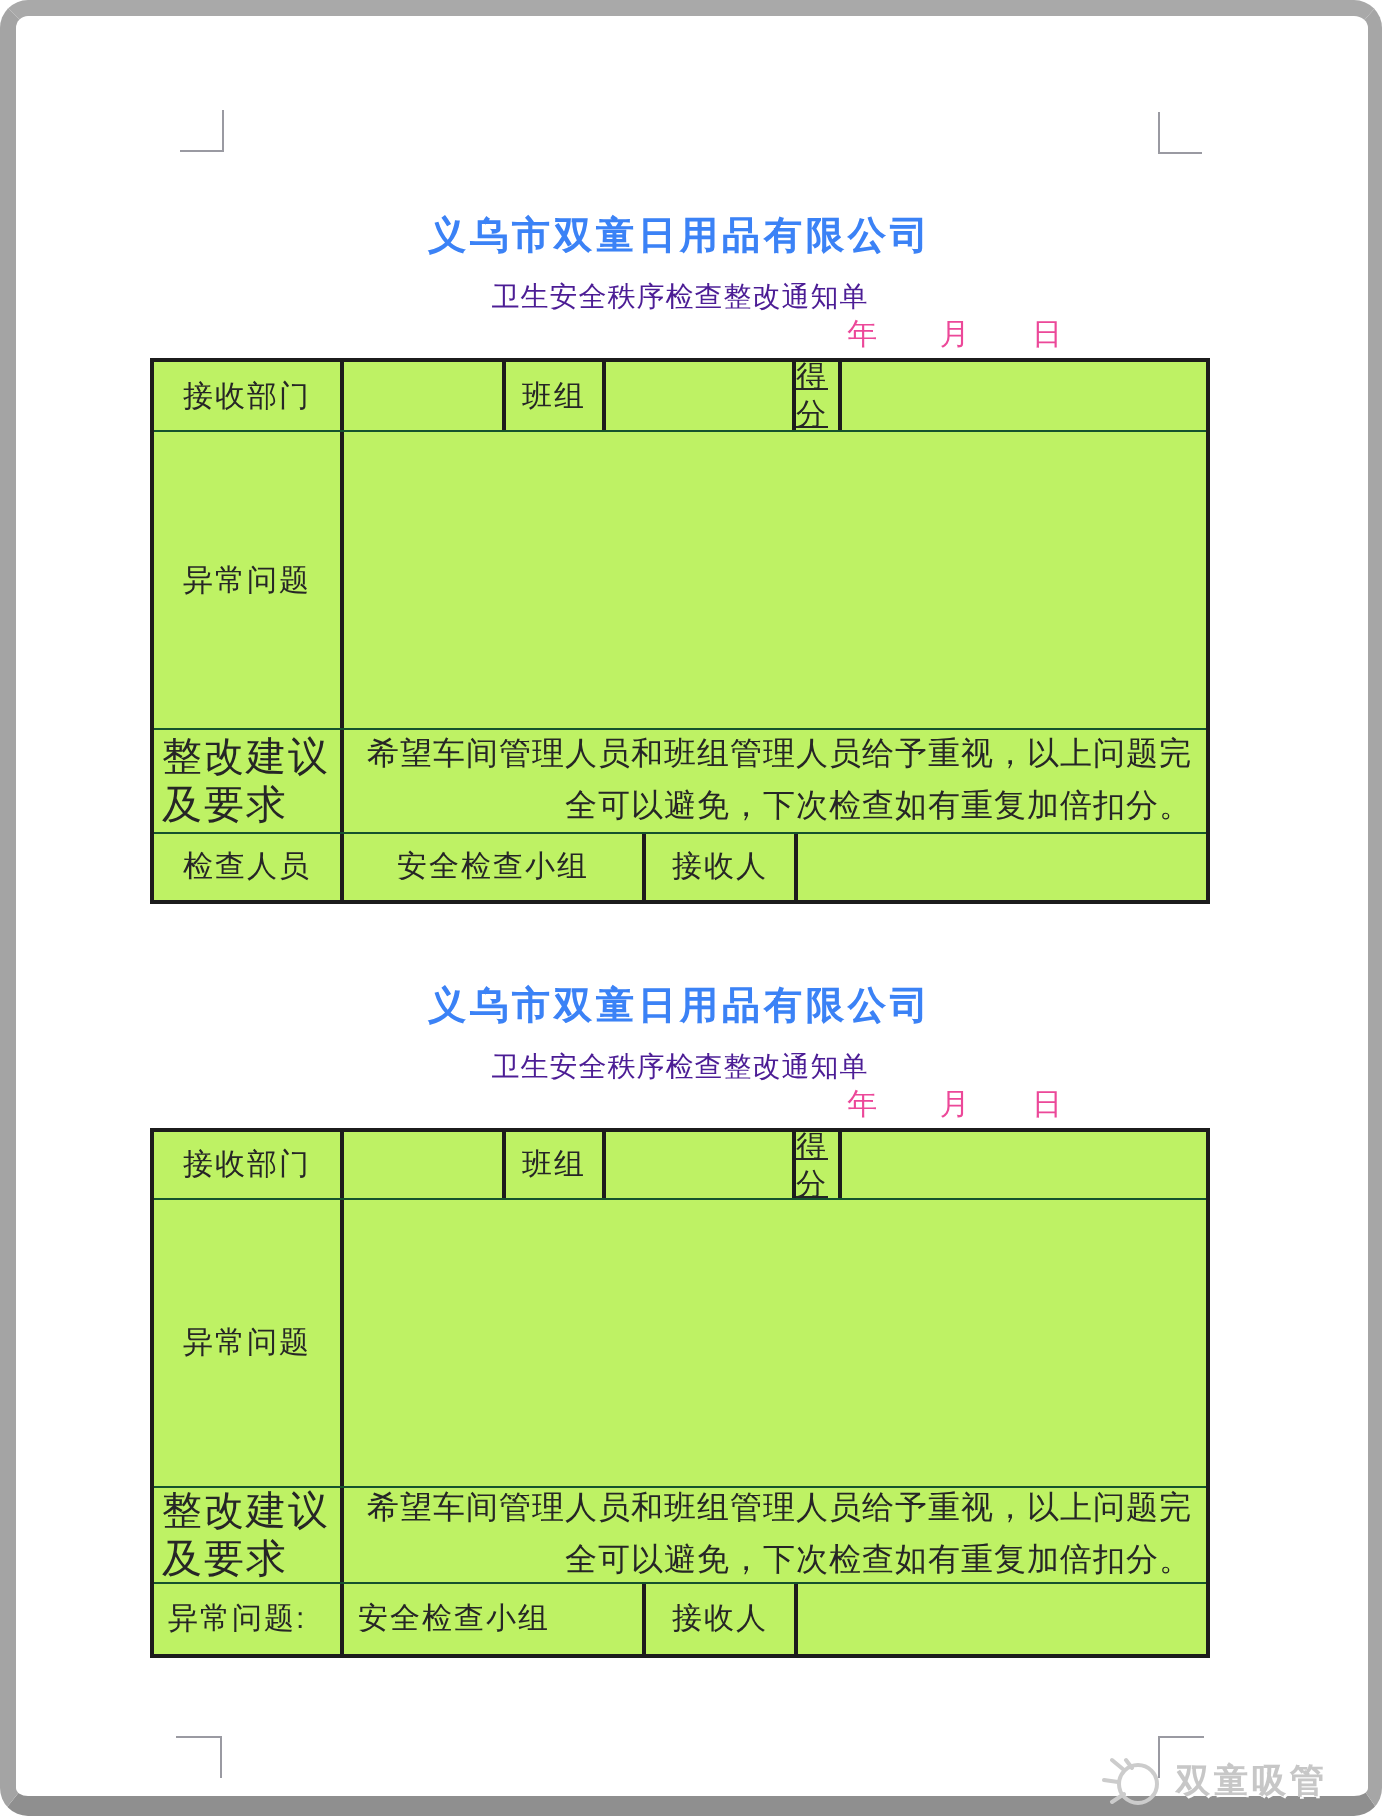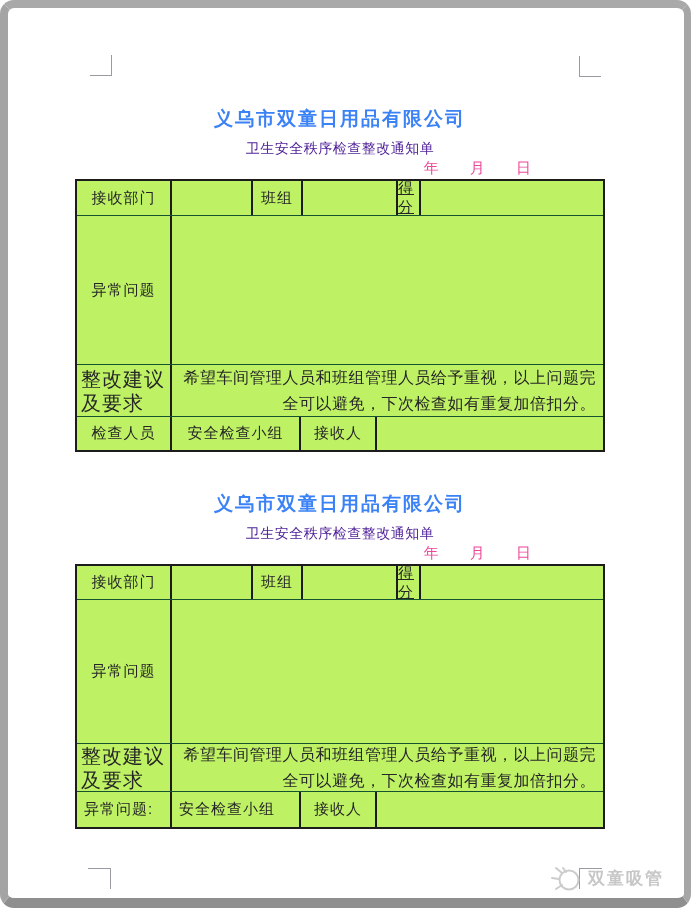--- a/index.html
+++ b/index.html
@@ -94,21 +94,21 @@
   .c-dept-value   { width: 61px; }
   .c-team-label   { width: 50px; margin-left: 20px; }
   .c-team-value   { width: 95px; }
   .c-score-label  { width: 23px; text-decoration: underline; }
   .c-score-value  { flex: 1; }
   
   .c-row-label    { width: 93px; }
   .c-row-value    { flex: 1; }
   
   .c-insp-label   { width: 93px; }
-  .c-insp-value   { width: 129px; }
+  .c-insp-value   { width: 151px; }
   .c-recv-label   { width: 76px; }
   .c-recv-value   { flex: 1; }
 
   
   .form-1 .r-header     { height: 34px; }
   .form-1 .r-abnormal   { height: 148px; }
   .form-1 .r-suggestion { height: 51px; }
   .form-1 .r-inspector  { height: 33px; }
   .form-2 .r-header     { height: 33px; }
   .form-2 .r-abnormal   { height: 143px; }
@@ -132,21 +132,21 @@
     line-height: 26px;
     letter-spacing: 0.5px;
   }
   
   .form-2 .c-insp-label { justify-content: flex-start; padding-left: 7px; }
   .form-2 .c-insp-value { justify-content: flex-start; padding-left: 7px; }
 
   .watermark {
     position: absolute;
     right: 27px;
-    bottom: 16px;
+    bottom: 4px;
     display: flex;
     align-items: center;
     gap: 5px;
     color: #c7c7c7;
     font-size: 17px;
     font-weight: 700;
     letter-spacing: 2px;
     text-shadow: 1px 1px 0 #ffffff;
   }
   .wm-icon { display: inline-block; width: 34px; height: 28px; }

